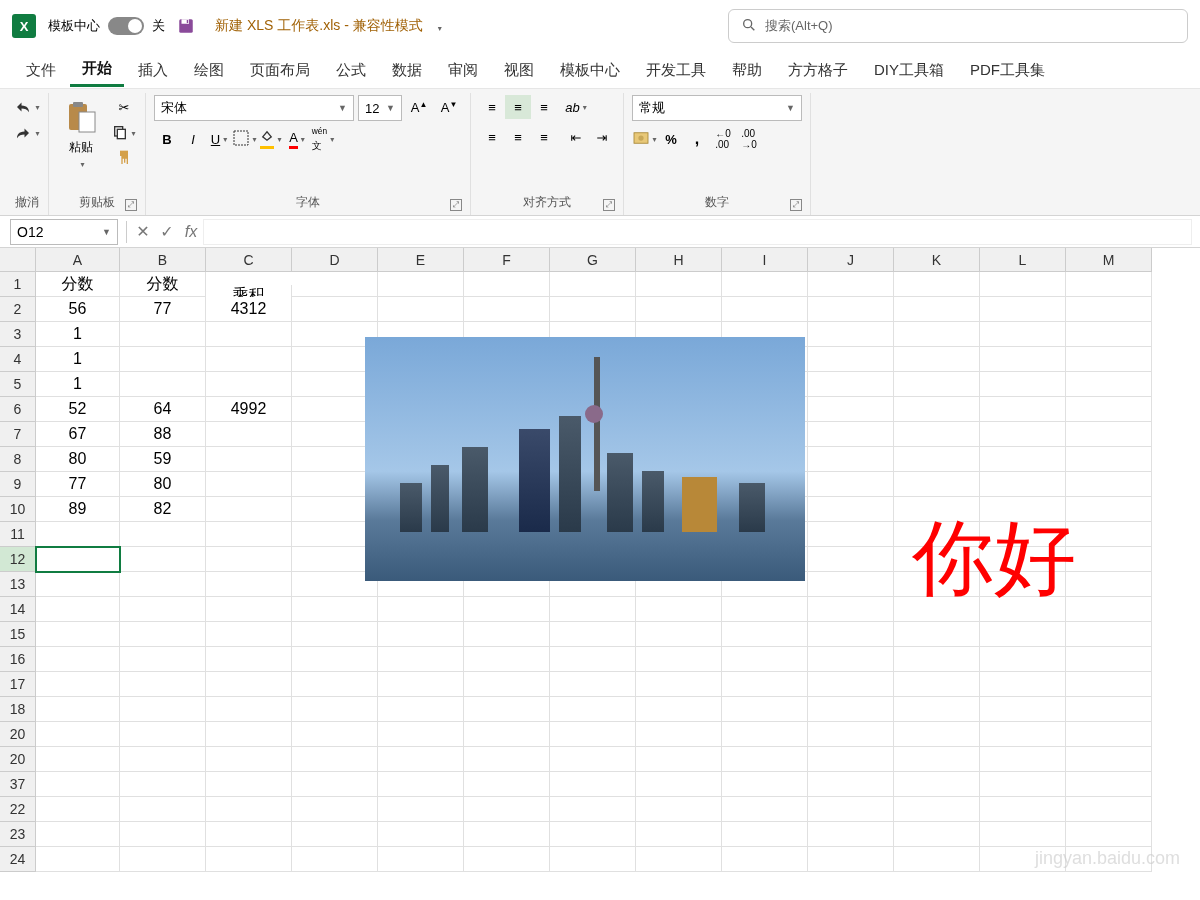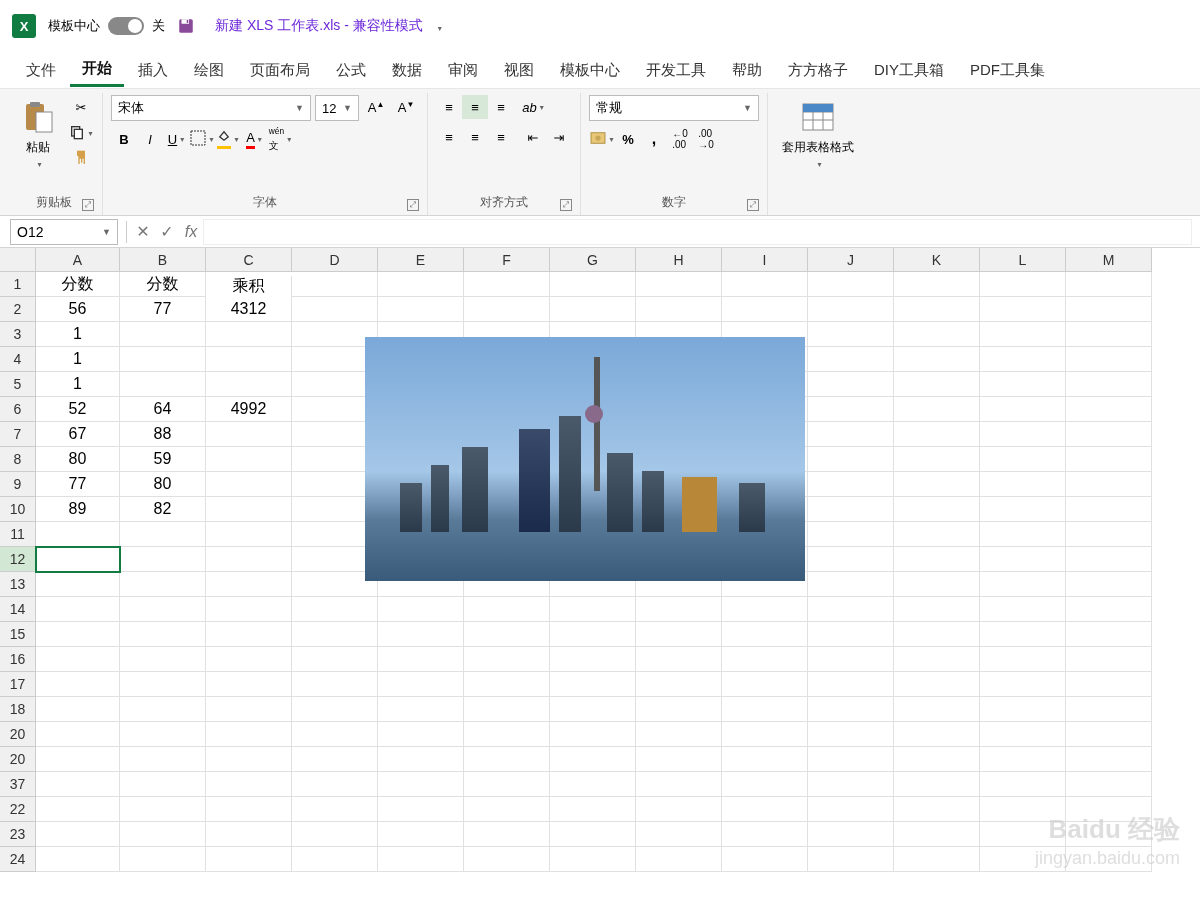--- a/index.html
+++ b/index.html
@@ -5,21 +5,21 @@
 * { box-sizing: border-box; margin: 0; padding: 0; font-family: "Microsoft YaHei", "Segoe UI", sans-serif; }
 body { background: #fff; overflow: hidden; width: 1200px; height: 900px; }
 
 
 .titlebar { height: 52px; background: #fff; display: flex; align-items: center; padding: 0 12px; gap: 12px; }
 .app-icon { width: 24px; height: 24px; background: #107c41; border-radius: 3px; display: flex; align-items: center; justify-content: center; color: #fff; font-weight: bold; font-size: 13px; }
 .autosave { display: flex; align-items: center; gap: 8px; font-size: 13px; }
 .toggle { width: 36px; height: 18px; border-radius: 9px; background: #888; position: relative; }
 .toggle::after { content: ""; position: absolute; right: 2px; top: 2px; width: 14px; height: 14px; background: #fff; border-radius: 50%; }
 .save-icon { width: 18px; height: 18px; }
-.doc-title { font-size: 14px; color: #6d28d9; margin-left: 8px; }
+.doc-title { font-size: 14px; color: #a16207; margin-left: 8px; }
 .search-box { margin-left: auto; width: 460px; height: 34px; background: #fff; border: 1px solid #ccc; border-radius: 6px; display: flex; align-items: center; padding: 0 12px; gap: 8px; color: #666; font-size: 13px; }
 
 
 .ribbon-tabs { height: 36px; display: flex; align-items: center; padding: 0 14px; gap: 2px; font-size: 15px; }
 .ribbon-tab { padding: 6px 12px; cursor: pointer; color: #333; }
 .ribbon-tab.active { font-weight: 700; border-bottom: 3px solid #107c41; color: #111; }
 
 
 .ribbon { height: 128px; background: #f5f5f5; border-bottom: 1px solid #d4d4d4; border-top: 1px solid #e6e6e6; display: flex; padding: 4px 6px 0 6px; }
 .group { display: flex; flex-direction: column; justify-content: space-between; border-right: 1px solid #e0e0e0; padding: 2px 8px 2px 8px; }
@@ -84,20 +84,29 @@
   </div>
   <span class="icon">
     <svg class="save-icon" viewBox="0 0 24 24">
         <rect x="3" y="3" width="18" height="18" rx="2" fill="#8a4a9a"></rect>
         <rect x="6" y="3" width="10" height="6" fill="#fff"></rect>
         <rect x="13" y="4" width="2" height="4" fill="#8a4a9a"></rect>
       </svg>
   </span>
   <span class="doc-title">新建 XLS 工作表.xls  -  兼容性模式</span>
   <span class="dd"></span>
+  <div class="search-box">
+    <span>
+      <svg width="16" height="16" viewBox="0 0 24 24">
+          <circle cx="10" cy="10" r="6" fill="none" stroke="#666" stroke-width="2"></circle>
+          <line x1="15" y1="15" x2="20" y2="20" stroke="#666" stroke-width="2"></line>
+        </svg>
+    </span>
+    <span>搜索(Alt+Q)</span>
+  </div>
 </div>
 
 <div class="ribbon-tabs" id="ribbon-tabs">
     <div class="ribbon-tab">文件</div>
     <div class="ribbon-tab active">开始</div>
     <div class="ribbon-tab">插入</div>
     <div class="ribbon-tab">绘图</div>
     <div class="ribbon-tab">页面布局</div>
     <div class="ribbon-tab">公式</div>
     <div class="ribbon-tab">数据</div>
@@ -106,20 +115,37 @@
     <div class="ribbon-tab">模板中心</div>
     <div class="ribbon-tab">开发工具</div>
     <div class="ribbon-tab">帮助</div>
     <div class="ribbon-tab">方方格子</div>
     <div class="ribbon-tab">DIY工具箱</div>
     <div class="ribbon-tab">PDF工具集</div>
   </div>
 
 <div class="ribbon">
 
+  <div class="group">
+    <div class="group-controls">
+      <div class="btn-col">
+        <div class="btn-sm dd">
+            <svg width="18" height="14" viewBox="0 0 24 18">
+              <path d="M4 9 L10 3 L10 7 C18 7 20 12 20 16 C18 12 14 11 10 11 L10 15 Z" fill="#333"></path>
+            </svg>
+          </div>
+        <div class="btn-sm dd">
+            <svg width="18" height="14" viewBox="0 0 24 18">
+              <path d="M20 9 L14 3 L14 7 C6 7 4 12 4 16 C6 12 10 11 14 11 L14 15 Z" fill="#333"></path>
+            </svg>
+          </div>
+      </div>
+    </div>
+    <div class="group-label">撤消</div>
+  </div>
 
   <div class="group">
     <div class="group-controls">
       <div class="btn-lg dd">
         <span class="big-icon">
             <svg width="32" height="34" viewBox="0 0 32 34">
               <rect x="4" y="4" width="18" height="26" fill="#b88a4a" rx="2"></rect>
               <rect x="8" y="2" width="10" height="5" fill="#888" rx="1"></rect>
               <rect x="14" y="12" width="16" height="20" fill="#fff" stroke="#888"></rect>
             </svg>
@@ -266,33 +292,20 @@
         <div class="btn-sm">
             <span style="font-size:10px">.00<br>→0</span>
           </div>
       </div>
     </div>
     <div class="group-label"><span>数字</span><span class="group-launcher">⤢</span></div>
   </div>
 
   <div class="group" style="border-right:none">
     <div class="group-controls">
-      <div class="btn-lg dd">
-        <span class="big-icon">
-            <svg width="34" height="30" viewBox="0 0 34 30">
-              <rect x="2" y="2" width="30" height="26" fill="#fff" stroke="#888"></rect>
-              <line x1="2" y1="10" x2="32" y2="10" stroke="#888"></line>
-              <line x1="2" y1="18" x2="32" y2="18" stroke="#888"></line>
-              <line x1="12" y1="2" x2="12" y2="28" stroke="#888"></line>
-              <line x1="22" y1="2" x2="22" y2="28" stroke="#888"></line>
-              <rect x="2" y="2" width="30" height="8" fill="#4a88c8"></rect>
-            </svg>
-          </span>
-        <span style="writing-mode:horizontal-tb">套用表格格式</span>
-      </div>
     </div>
     <div class="group-label"></div>
   </div>
 </div>
 
 <div class="formula-bar">
   <div class="name-box">
       <span>O12</span>
       <span style="font-size:9px;color:#666">▼</span>
     </div>
@@ -348,21 +361,21 @@
       <div class="row-h" style="height: 25px;">20</div>
       <div class="row-h" style="height: 25px;">20</div>
       <div class="row-h" style="height: 25px;">37</div>
       <div class="row-h" style="height: 25px;">22</div>
       <div class="row-h" style="height: 25px;">23</div>
       <div class="row-h" style="height: 25px;">24</div>
     </div>
   <div class="cells" id="cells">
       <div class="cell" style="left: 0px; top: 0px; width: 84px; height: 25px;">分数</div>
       <div class="cell" style="left: 84px; top: 0px; width: 86px; height: 25px;">分数</div>
-      <div class="cell" style="left: 170px; top: 4px; width: 86px; height: 22px; font-family: Liberation Mono, monospace;">乘积</div>
+      <div class="cell" style="left: 170px; top: 13px; width: 86px; height: 22px; font-family: Liberation Mono, monospace;">乘积</div>
       <div class="cell" style="left: 256px; top: 0px; width: 86px; height: 25px;"></div>
       <div class="cell" style="left: 342px; top: 0px; width: 86px; height: 25px;"></div>
       <div class="cell" style="left: 428px; top: 0px; width: 86px; height: 25px;"></div>
       <div class="cell" style="left: 514px; top: 0px; width: 86px; height: 25px;"></div>
       <div class="cell" style="left: 600px; top: 0px; width: 86px; height: 25px;"></div>
       <div class="cell" style="left: 686px; top: 0px; width: 86px; height: 25px;"></div>
       <div class="cell" style="left: 772px; top: 0px; width: 86px; height: 25px;"></div>
       <div class="cell" style="left: 858px; top: 0px; width: 86px; height: 25px;"></div>
       <div class="cell" style="left: 944px; top: 0px; width: 86px; height: 25px;"></div>
       <div class="cell" style="left: 1030px; top: 0px; width: 86px; height: 25px;"></div>
@@ -675,18 +688,18 @@
       <div class="bld" style="left:35%;width:7%;height:85%;background:linear-gradient(#3a4a6a,#1a2a4a)"></div>
       <div class="bld" style="left:44%;width:5%;height:95%"></div>
       <div class="bld" style="left:55%;width:6%;height:65%"></div>
       <div class="bld" style="left:63%;width:5%;height:50%"></div>
       <div class="bld" style="left:72%;width:8%;height:45%;background:#b88838"></div>
       <div class="bld" style="left:85%;width:6%;height:40%"></div>
     </div>
   </div>
 
 
+  <div class="overlay-text" style="left:912px; top:256px; font-size:82px; font-weight:400;">你好</div>
 
   <div class="watermark">
-    <div class="big">Baidu 经验</div>
     <div>jingyan.baidu.com</div>
   </div>
 </div>
 
 </body></html>

